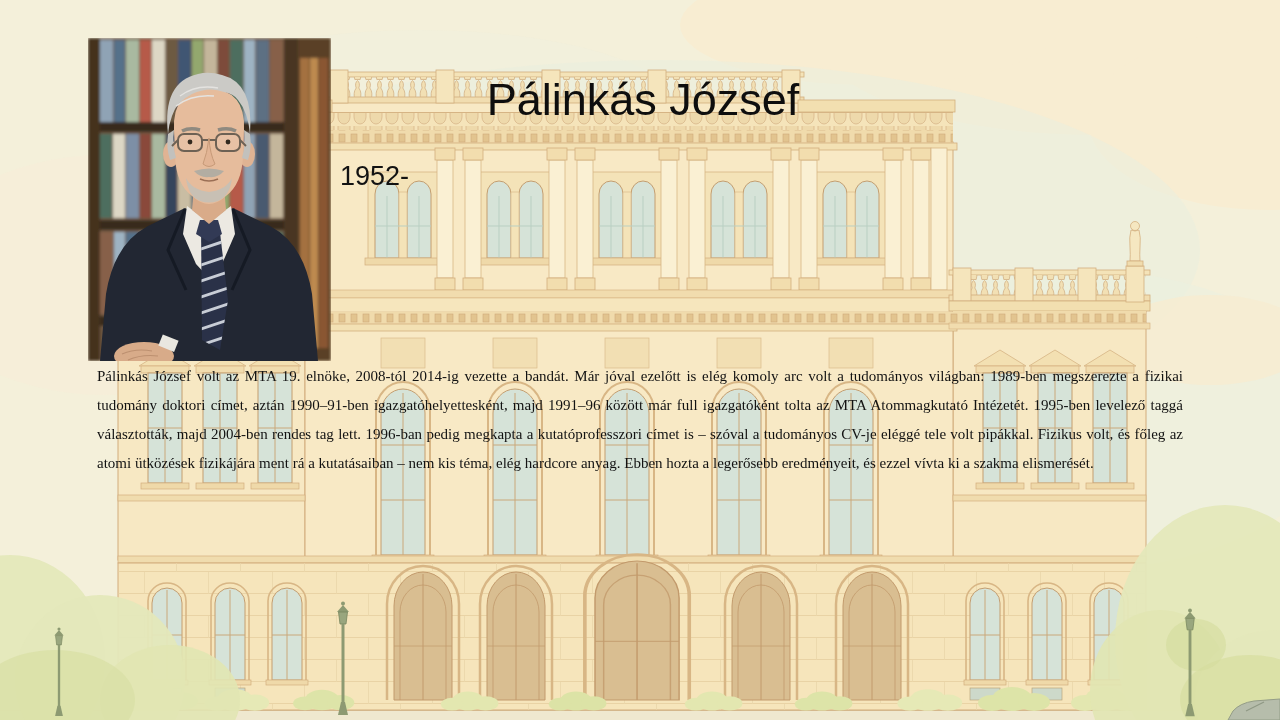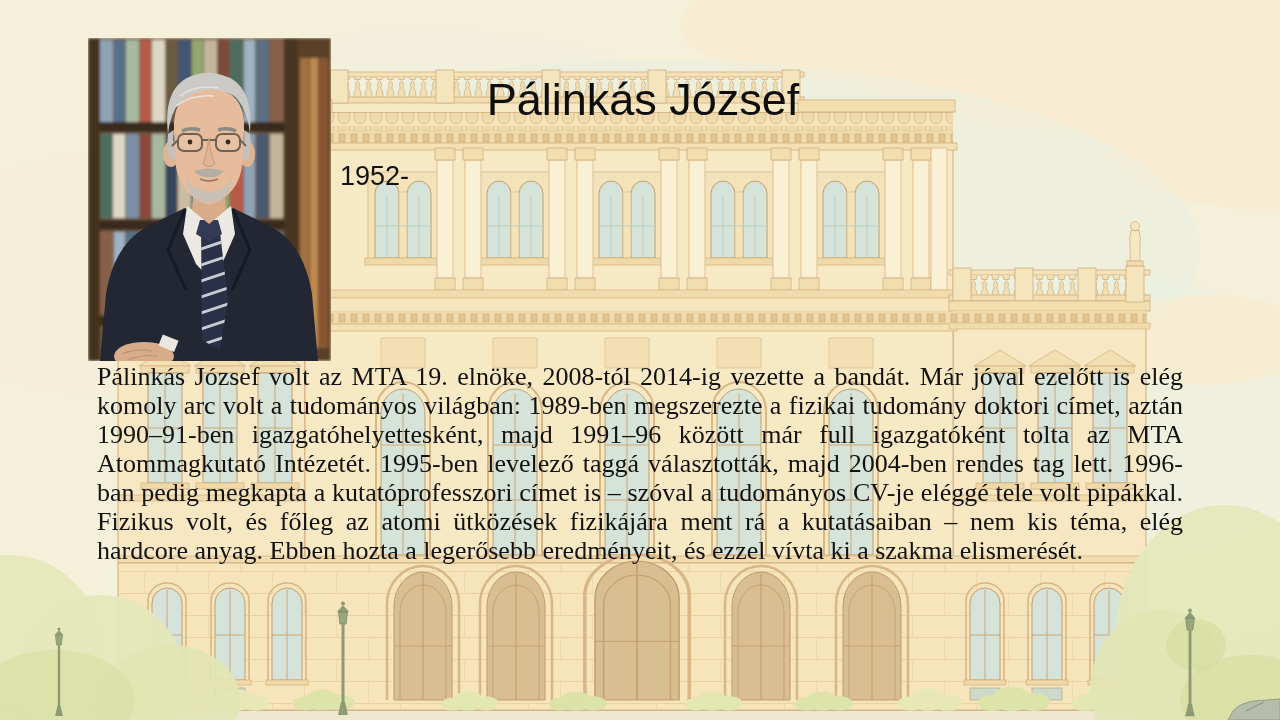--- a/index.html
+++ b/index.html
@@ -13,21 +13,21 @@
   .title{
     position:absolute;left:337px;top:74px;width:612px;text-align:center;
     font-size:45px;line-height:52px;color:#0e0e0e;font-weight:400;letter-spacing:0px;
   }
   .subtitle{
     position:absolute;left:340px;top:160px;width:540px;
     font-size:27px;line-height:32px;color:#121212;
   }
   .body-text{
     position:absolute;left:97px;top:362px;width:1086px;
-    font-family:"Liberation Serif",serif;font-size:26px;line-height:29px;
+    font-family:"Liberation Serif",serif;font-size:15px;line-height:29px;
     text-align:justify;text-align-last:left;color:#121212;margin:0;
   }
 </style>
 </head>
 <body>
 
 <div class="slide">
 
   <svg class="bg-svg" viewBox="0 0 1280 720" aria-hidden="true">
     <defs>

